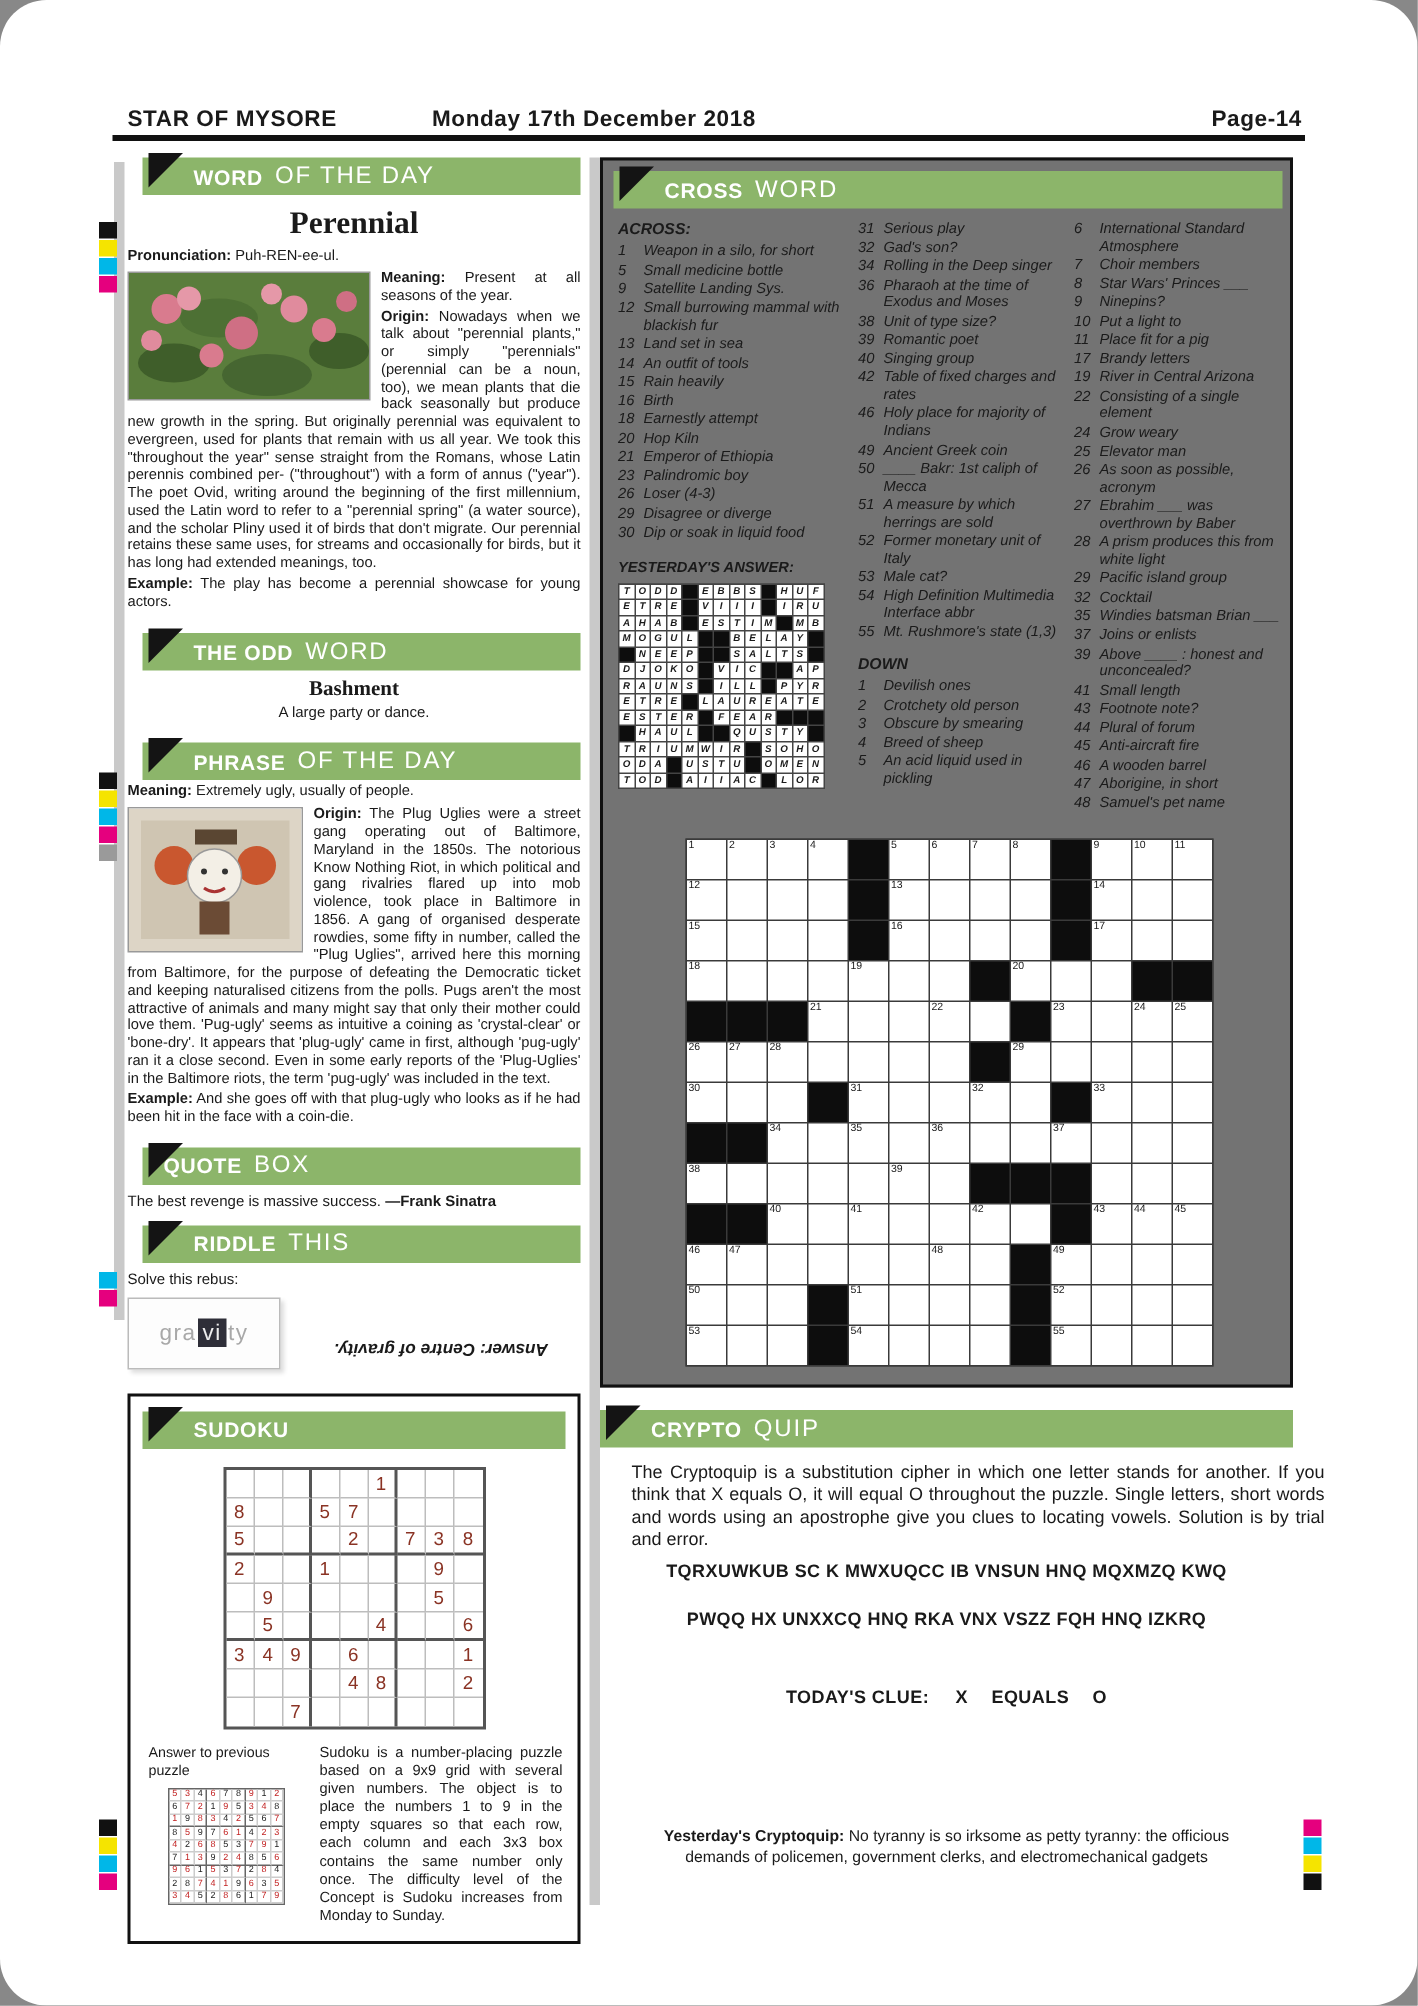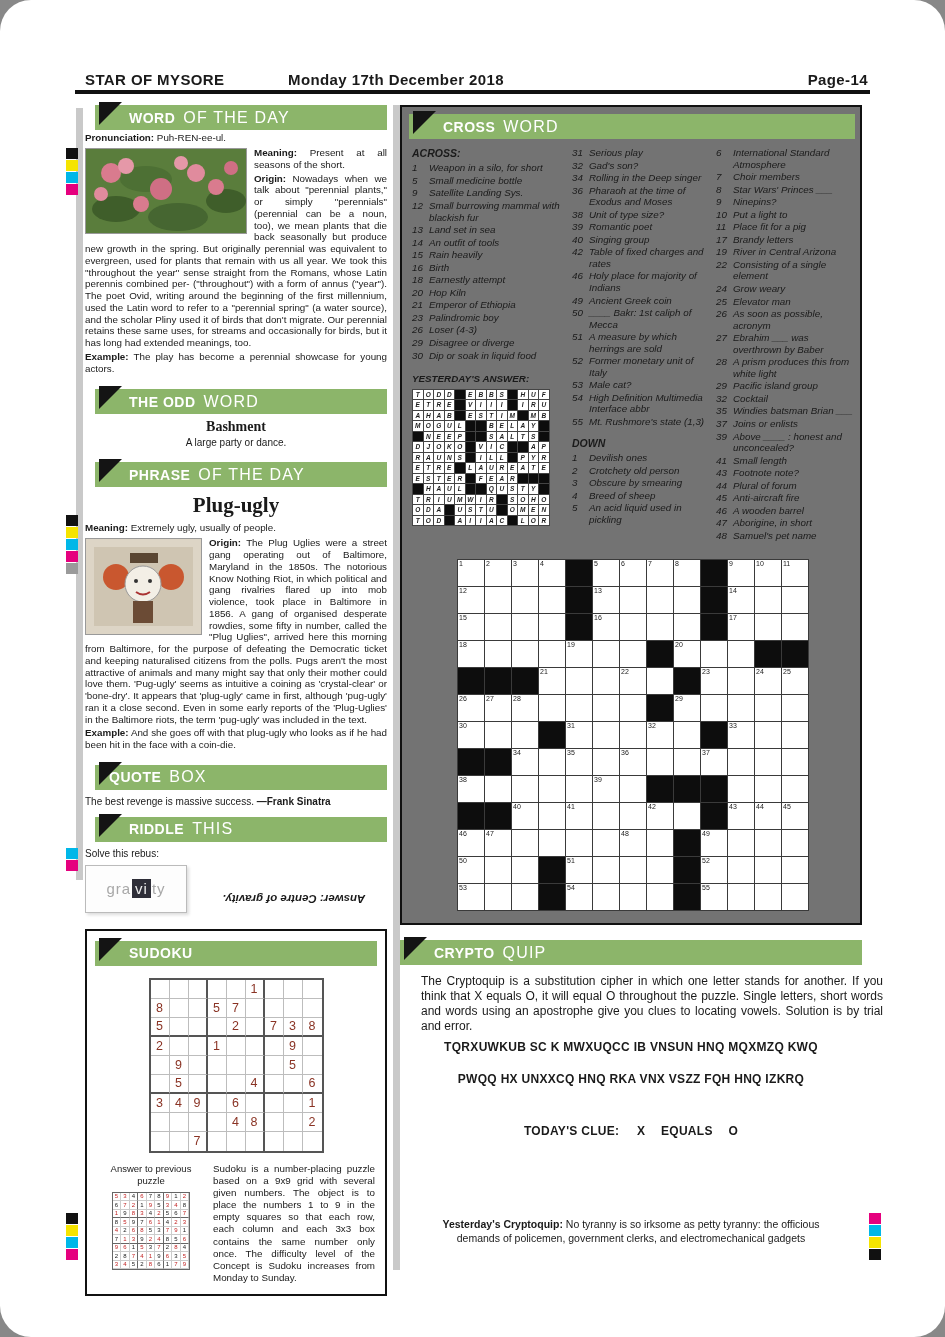--- a/index.html
+++ b/index.html
@@ -47,21 +47,21 @@
   .sudokubox{border:2px solid #111;margin-top:16px;padding-bottom:10px;}
   .sudokubox .bar{margin:10px 8px 0 8px;}
   .sgrid{display:grid;grid-template-columns:repeat(9,19px);grid-auto-rows:19px;border:2px solid #555;
          width:max-content;margin:12px auto 0;}
   .sc{border-right:1px solid #bdbdbd;border-bottom:1px solid #bdbdbd;font-size:12.5px;color:#8a3324;
       display:flex;align-items:center;justify-content:center;}
   .sc.vr{border-right:2px solid #555;} .sc.hb{border-bottom:2px solid #555;}
   .sgrid .sc:nth-child(9n){border-right:none;}
   .sgrid .sc:nth-last-child(-n+9){border-bottom:none;}
   .sudbottom{display:flex;gap:10px;padding:10px 10px 0 12px;}
-  .sudleft{width:104px;flex:0 0 104px;text-align:center;}
+  .sudleft{width:104px;flex:0 0 104px;}
   .anslabel{font-size:9.5px;line-height:1.25;}
   .sagrid{display:grid;grid-template-columns:repeat(9,8.5px);grid-auto-rows:8.5px;border:1px solid #666;
           width:max-content;margin:5px auto 0;background:#fff;}
   .sac{border-right:1px solid #ccc;border-bottom:1px solid #ccc;font-size:6px;color:#222;
        display:flex;align-items:center;justify-content:center;}
   .sac.red{color:#c22222;}
   .sac.vr{border-right:1px solid #666;} .sac.hb{border-bottom:1px solid #666;}
   .suddesc{flex:1;font-size:9.8px;line-height:1.24;text-align:justify;}
 
   
@@ -135,20 +135,21 @@
       <div class="mark" style="background: rgb(17, 17, 17);"></div>
     </div>
 
   <div class="leftcol">
 
     <div class="bar">
       <span class="tri"></span>
       <span class="w1">WORD</span>
       <span class="w2">OF THE DAY</span>
     </div>
+    <div class="stitle">Perennial</div>
     <div class="pronline">
       <span class="lbl">Pronunciation:</span>
       <span>Puh-REN-ee-ul.</span>
     </div>
     <div class="txt">
       <span class="photo"><svg width="160" height="84" viewBox="0 0 160 84">
         <rect width="160" height="84" fill="#5a7d3c"></rect>
         <ellipse cx="30" cy="60" rx="24" ry="13" fill="#3f5e2a"></ellipse>
         <ellipse cx="92" cy="68" rx="30" ry="14" fill="#466631"></ellipse>
         <ellipse cx="140" cy="52" rx="20" ry="12" fill="#3f5e2a"></ellipse>
@@ -156,40 +157,39 @@
         <circle cx="25" cy="24" r="10" fill="#d97b8e"></circle>
             <circle cx="40" cy="17" r="8" fill="#e598a8"></circle>
         <circle cx="75" cy="40" r="11" fill="#cf6f84"></circle>
             <circle cx="110" cy="24" r="9" fill="#e08b9d"></circle>
         <circle cx="130" cy="38" r="8" fill="#d97b8e"></circle>
             <circle cx="95" cy="14" r="7" fill="#e598a8"></circle>
         <circle cx="55" cy="55" r="8" fill="#d97b8e"></circle>
             <circle cx="145" cy="19" r="7" fill="#cf6f84"></circle>
         <circle cx="15" cy="45" r="7" fill="#e08b9d"></circle>
       </svg></span>
-      <p><span class="lbl">Meaning:</span> <span>Present at all seasons of the short.</span></p>
+      <p><span class="lbl">Meaning:</span> <span>Present at all seasons of the year.</span></p>
       <p><span class="lbl">Origin:</span> <span>Nowadays when we talk about "perennial plants," or simply "perennials" (perennial can be a noun, too), we mean plants that die back seasonally but produce new growth in the spring. But originally perennial was equivalent to evergreen, used for plants that remain with us all year. We took this "throughout the year" sense straight from the Romans, whose Latin perennis combined per- ("throughout") with a form of annus ("year"). The poet Ovid, writing around the beginning of the first millennium, used the Latin word to refer to a "perennial spring" (a water source), and the scholar Pliny used it of birds that don't migrate. Our perennial retains these same uses, for streams and occasionally for birds, but it has long had extended meanings, too.</span></p>
       <p><span class="lbl">Example:</span> <span>The play has become a perennial showcase for young actors.</span></p>
       <div style="clear:both;"></div>
     </div>
 
     <div class="bar" style="margin-top:13px;">
       <span class="tri"></span>
       <span class="w1">THE ODD</span>
       <span class="w2">WORD</span>
     </div>
     <div class="oddword">Bashment</div>
     <div class="odddef">A large party or dance.</div>
 
     <div class="bar" style="margin-top:12px;">
       <span class="tri"></span>
       <span class="w1">PHRASE</span>
       <span class="w2">OF THE DAY</span>
     </div>
-    <div class="stitle">Plug-ugly</div>
     <div class="pronline">
       <span class="lbl">Meaning:</span>
       <span>Extremely ugly, usually of people.</span>
     </div>
     <div class="txt">
       <span class="photo"><svg width="115" height="95" viewBox="0 0 115 95">
         <rect width="115" height="95" fill="#ddd5c6"></rect>
         <rect x="8" y="8" width="99" height="79" fill="#cfc5b2"></rect>
         <circle cx="30" cy="38" r="13" fill="#c9572f"></circle>
             <circle cx="85" cy="38" r="13" fill="#c9572f"></circle>

